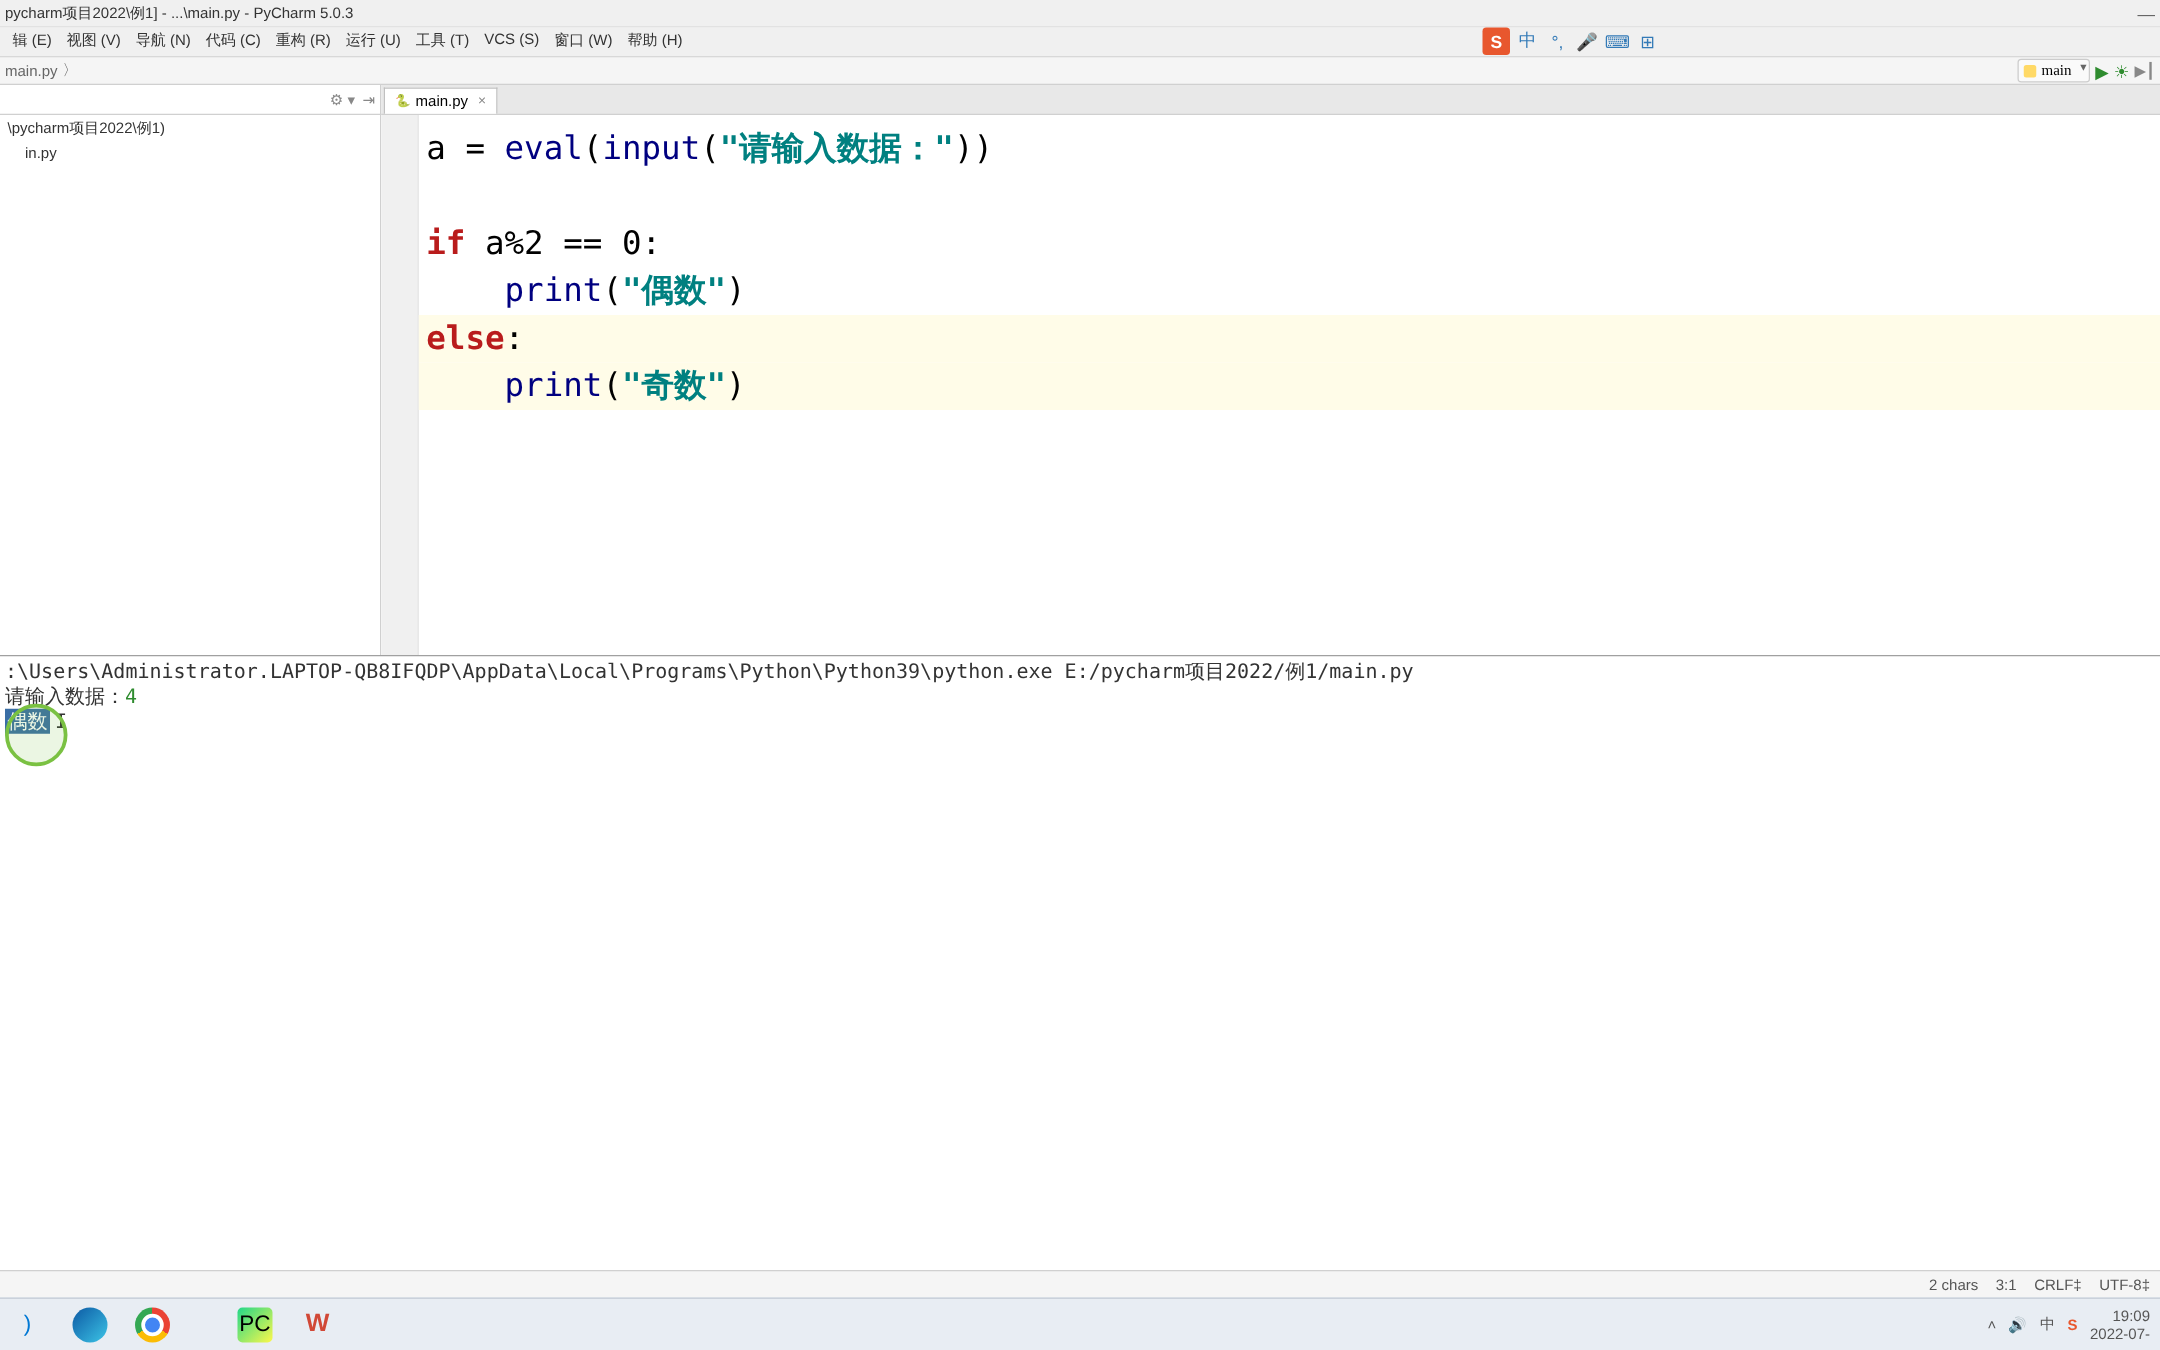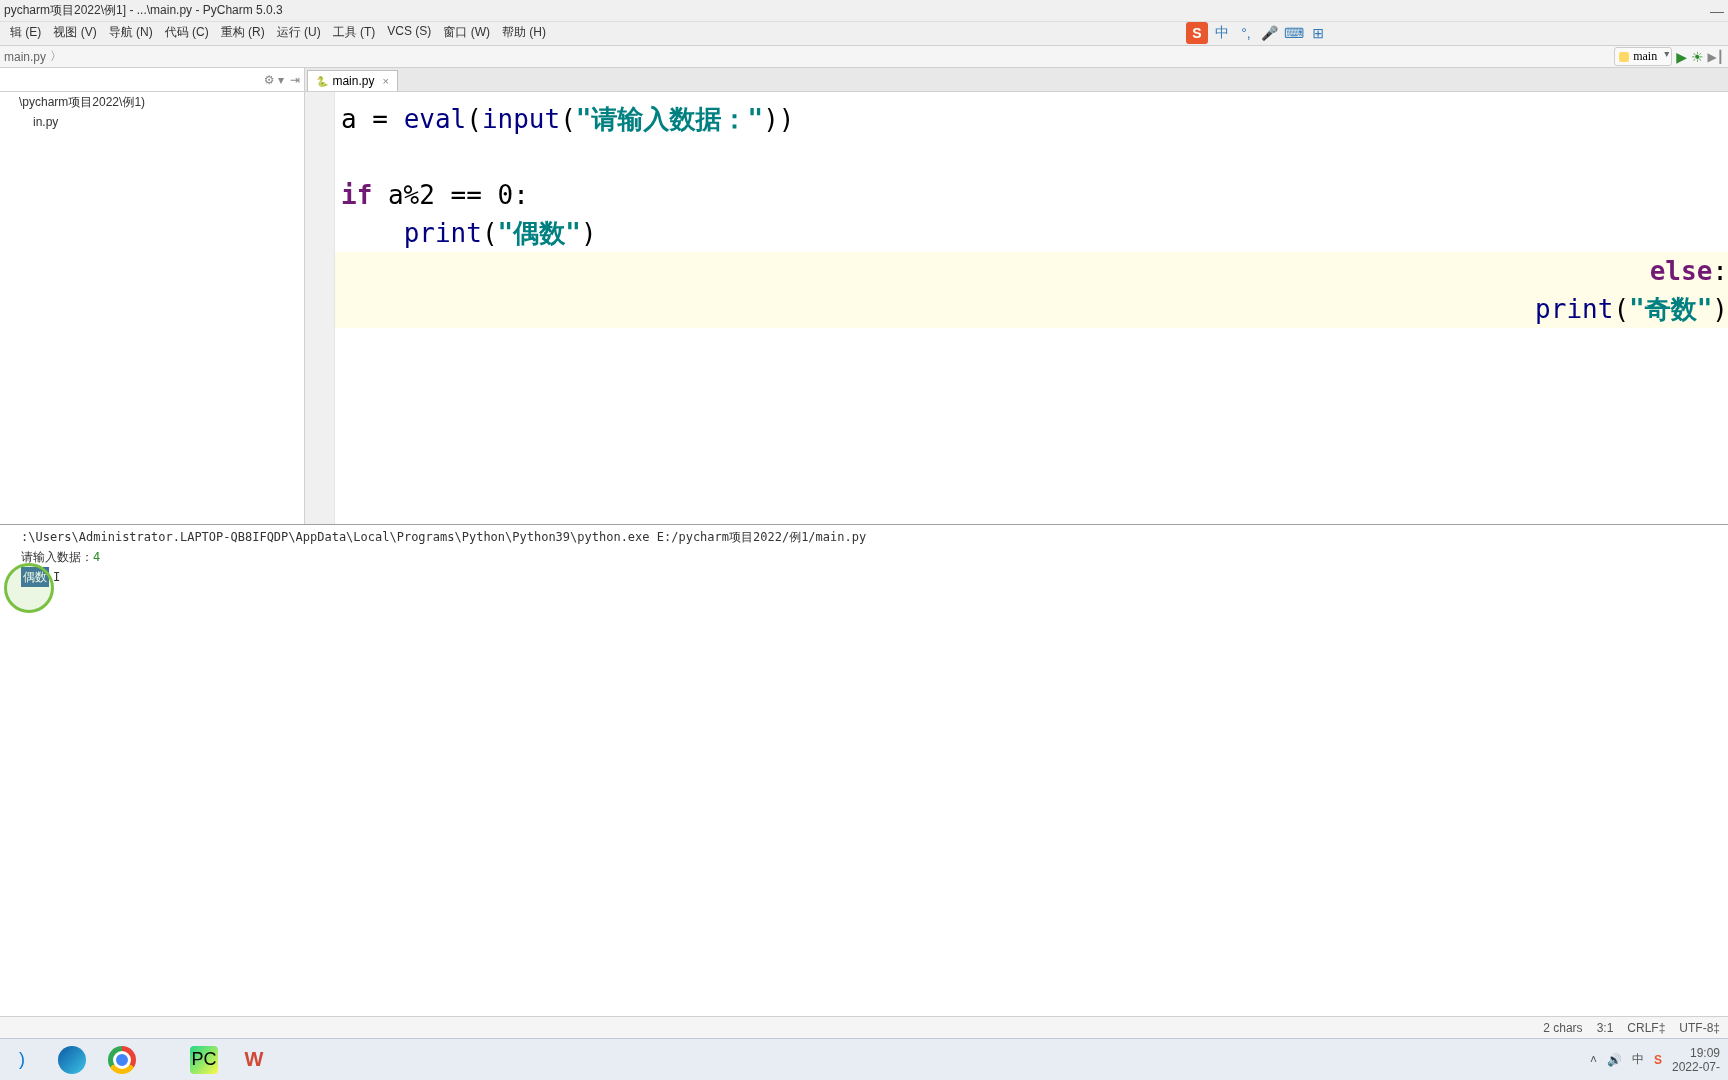--- a/index.html
+++ b/index.html
@@ -23,40 +23,40 @@
     .run-select::after { content: "▾"; position: absolute; right: 2px; top: 0; color: #666; font-size: 10px; }
     .play-icon { color: #2e8b2e; font-size: 14px; }
     .bug-icon { color: #2e8b2e; font-size: 14px; }
     .stop-icon { color: #888; font-size: 12px; }
     
     .main-area { display: flex; height: 456px; }
     
     .sidebar { width: 305px; background: #fff; border-right: 1px solid #d0d0d0; }
     .sidebar-toolbar { height: 24px; border-bottom: 1px solid #d0d0d0; display: flex; align-items: center; justify-content: flex-end; padding: 0 4px; gap: 6px; }
     .sidebar-toolbar span { color: #888; cursor: pointer; }
-    .tree-item { padding: 2px 6px; color: #333; cursor: pointer; margin-left: 13px; }
+    .tree-item { padding: 2px 6px; color: #333; cursor: pointer; }
     .tree-item.root { font-weight: normal; }
     .tree-item.child { padding-left: 20px; }
     
     .editor-area { flex: 1; display: flex; flex-direction: column; }
     .tabs-bar { height: 24px; background: #e8e8e8; border-bottom: 1px solid #d0d0d0; display: flex; align-items: flex-end; }
     .tab { background: #fff; border: 1px solid #c0c0c0; border-bottom: none; padding: 3px 8px; display: flex; align-items: center; gap: 4px; margin-left: 2px; }
     .py-icon { color: #3776ab; font-size: 10px; }
     .tab-close { color: #888; cursor: pointer; margin-left: 4px; font-size: 11px; }
     
     .code-editor { flex: 1; display: flex; background: #fff; font-family: "SimSun", monospace; font-size: 26px; line-height: 38px; }
     .gutter { width: 30px; background: #f0f0f0; border-right: 1px solid #e5e5e5; }
     .code-content { flex: 1; padding: 8px 0 0 0; position: relative; }
     .code-line { padding-left: 6px; white-space: pre; }
-    .hl-line { background: #fffce8; text-align: right; }
-    .kw { color: #701a75; font-weight: bold; }
+    .hl-line { background: #fffce8; }
+    .kw { color: #b91c1c; font-weight: bold; }
     .builtin { color: #000080; }
     .str { color: #008080; font-weight: bold; }
     
-    .console { border-top: 1px solid #a0a0a0; background: #fff; height: 266px; font-family: "SimSun", monospace; font-size: 12px; padding: 2px 21px; line-height: 20px; }
+    .console { border-top: 1px solid #a0a0a0; background: #fff; height: 266px; font-family: "SimSun", monospace; font-size: 16px; padding: 2px 4px; line-height: 20px; }
     .console-line { white-space: pre; color: #333; }
     .console-path { color: #333; }
     .console-input-val { color: #2e8b2e; }
     .console-output { display: inline-block; background: #3a6ea5; color: #fff; padding: 0 2px; }
     .cursor-circle { position: absolute; width: 50px; height: 50px; border: 3px solid #7ac142; border-radius: 50%; background: rgba(122,193,66,0.15); pointer-events: none; }
     .console-cursor { display: inline-block; color: #333; margin-left: 4px; }
     
     .status-bar { position: absolute; bottom: 42px; left: 0; right: 0; height: 22px; background: #f5f5f5; border-top: 1px solid #d0d0d0; display: flex; align-items: center; justify-content: flex-end; padding: 0 8px; gap: 14px; color: #555; }
     
     .taskbar { position: absolute; bottom: 0; left: 0; right: 0; height: 42px; background: #e8edf3; border-top: 1px solid #c0c8d4; display: flex; align-items: center; padding: 0 8px; }

